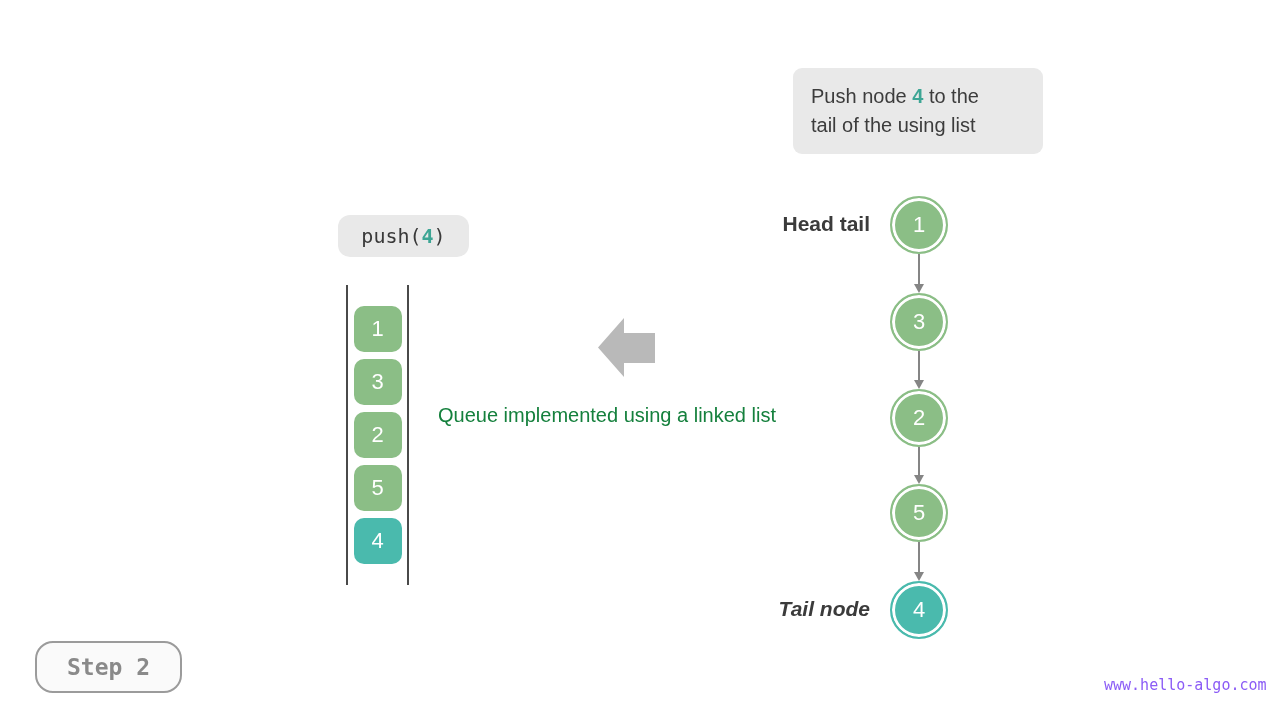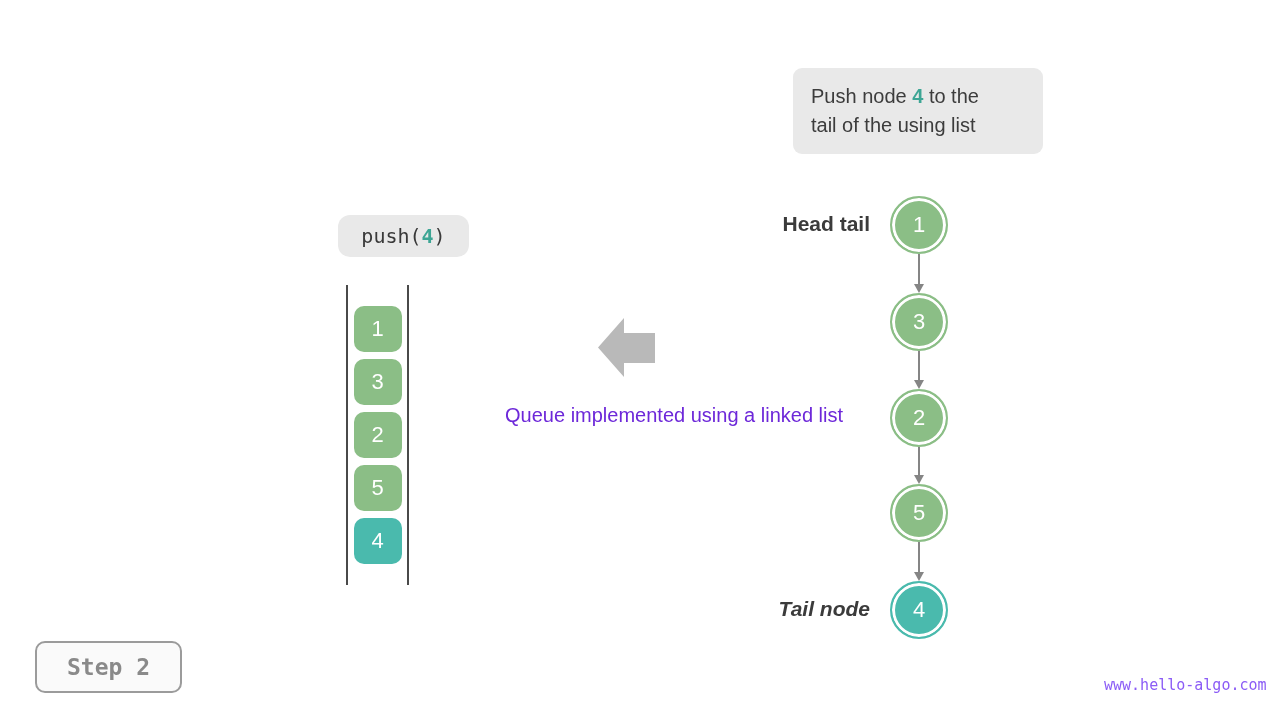--- a/index.html
+++ b/index.html
@@ -74,23 +74,23 @@
     position: absolute;
     left: 598px; top: 318px;
     width: 57px; height: 59px;
   }
 
   
   .caption {
     position: absolute;
     left: 438px; top: 404px;
     width: 405px;
-    text-align: right;
+    text-align: left;
     font-size: 20px;
-    color: #6d28d9;
+    color: #15803d;
   }
 
   
   .node {
     position: absolute;
     left: 890px;
     width: 58px; height: 58px;
     border-radius: 50%;
     display: flex; align-items: center; justify-content: center;
     color: #ffffff;
@@ -127,21 +127,21 @@
   .head-label { top: 212px; }
   .tail-label { top: 597px; font-style: italic; }
 
   
   .step-box {
     position: absolute;
     left: 35px; top: 641px;
     width: 147px; height: 52px;
     background: #fafafa;
     border: 2px solid #9b9b9b;
-    border-radius: 10px;
+    border-radius: 18px;
     display: flex; align-items: center; justify-content: center;
     font-family: "DejaVu Sans Mono", monospace;
     font-weight: 700;
     font-size: 23px;
     color: #8a8a8a;
     white-space: pre;
   }
 
   
   .watermark {

